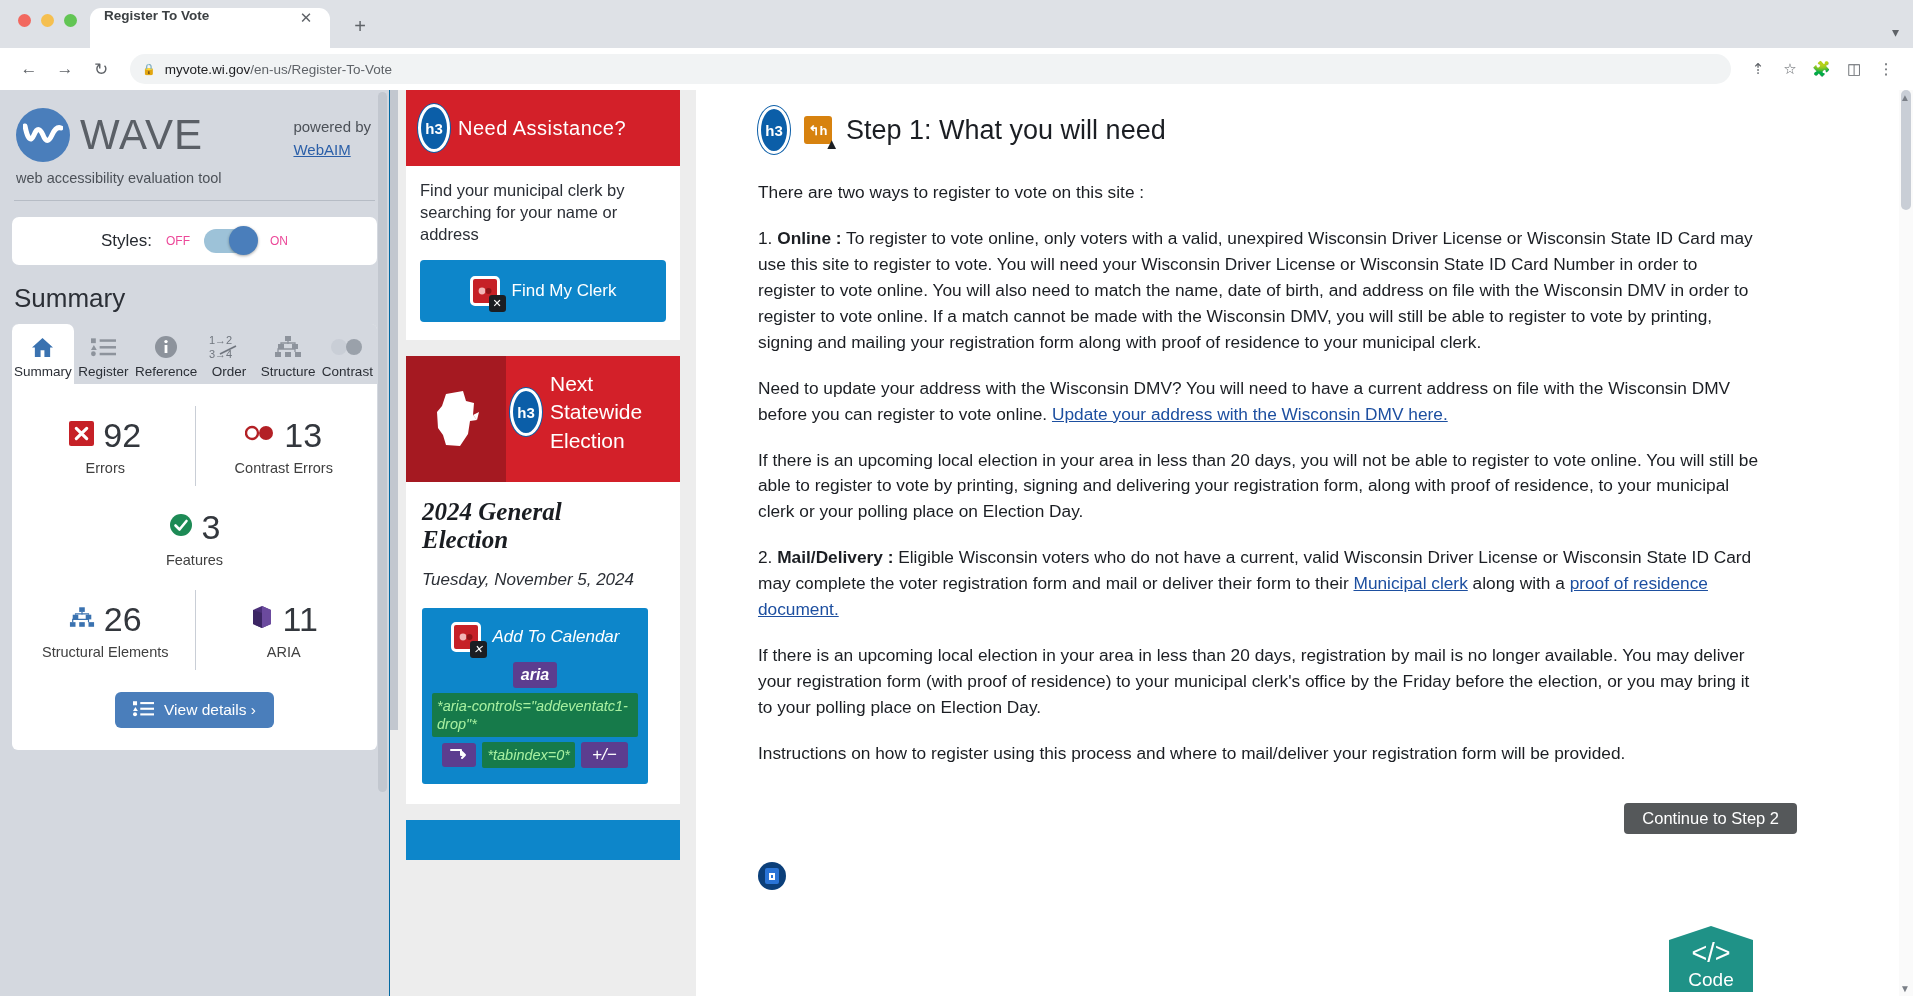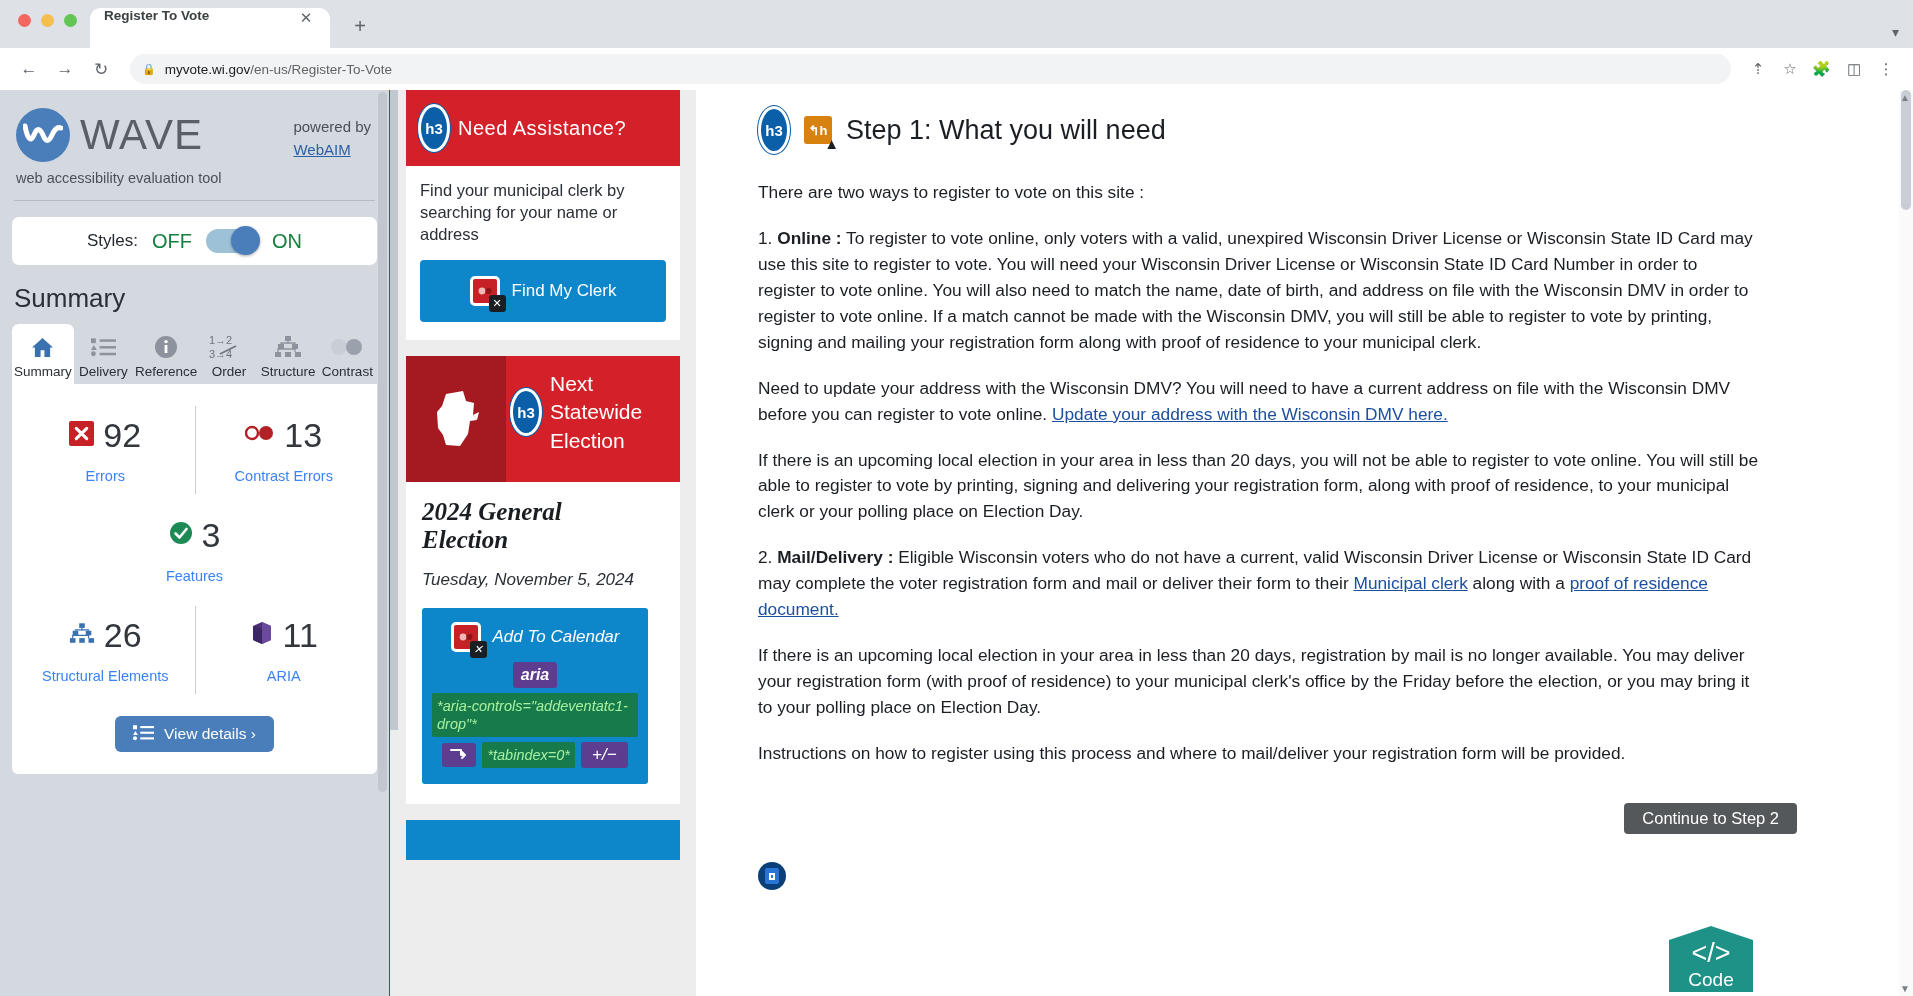--- a/index.html
+++ b/index.html
@@ -56,42 +56,42 @@
      display:flex; align-items:center; justify-content:center; flex-shrink:0; }
   .wave-name { font-size: 42px; color:#5a5f66; letter-spacing: 1px; font-weight: 300; line-height:1; }
   .wave-sub { font-size: 14.5px; color:#4c5158; margin-top: 8px; }
   .powered { position:absolute; right: 18px; top: 26px; text-align:left; font-size: 15px; color:#4c5158; line-height:1.5; }
   .powered a { color:#2b5fa8; }
   .hr { margin: 14px 14px 0 14px; border-top: 1px solid #b6bcc5; }
 
   .styles-card { margin: 16px 12px 0 12px; background:#fff; border-radius: 7px;
     height: 48px; display:flex; align-items:center; justify-content:center; gap: 14px; }
   .styles-label { font-size: 17px; color:#262a30; }
-  .off-label, .on-label { font-size: 20px; color:#15803d; }
+  .off-label, .on-label { font-size: 12px; color:#ec4899; }
   .toggle { width: 52px; height: 24px; border-radius: 12px; background:#9dc2d8; position:relative; }
   .knob { position:absolute; right: -2px; top: -3px; width: 29px; height: 29px;
     border-radius:50%; background:#4a7ebb; box-shadow: 0 1px 3px rgba(0,0,0,.35); }
 
   .summary-title { font-size: 26px; color:#2b2f36; font-weight: 400; padding: 18px 14px 10px 14px; }
 
   .panel { margin: 0 12px; background:#fff; border-radius: 6px; overflow:hidden; }
   .tabs { display:flex; background:#d4d8df; }
   .tabitem { flex: 1; padding: 8px 2px 5px 2px; text-align:center; background:#d4d8df; }
   .tabitem.active { background:#fff; border-radius: 7px 7px 0 0; }
   .tabicon { height: 30px; display:flex; align-items:center; justify-content:center; }
   .tablabel { font-size: 13.5px; color:#2b2f36; margin-top: 2px; }
 
   .stats { padding: 16px 4px 10px 4px; }
   .stat-row { display:flex; }
   .stat-cell { flex:1; text-align:center; padding: 18px 4px 16px 4px; position:relative; }
   .stat-cell + .stat-cell::before { content:""; position:absolute; left:0; top: 6px;
     bottom: 6px; width: 1px; background:#c9ced6; }
   .stat-val { display:flex; align-items:center; justify-content:center; gap: 9px; }
   .stat-num { font-size: 34px; color:#33373d; font-weight: 300; line-height: 1; }
-  .stat-lbl { font-size: 14.5px; color:#3b82f6; margin-top: 16px; }
+  .stat-lbl { font-size: 14.5px; color:#404040; margin-top: 8px; }
 
   .view-details-wrap { display:flex; justify-content:center; padding: 6px 0 22px 0; }
   .view-details { background:#4a7ebb; color:#fff; border:none; border-radius: 6px;
     height: 36px; padding: 0 18px; display:flex; align-items:center; gap: 10px;
     font-size: 15.5px; font-family:inherit; }
 
   .side-scroll { position:absolute; right: 2px; top: 2px; width: 9px; height: 700px;
     background:#c2c7cf; border-radius: 5px; }
 
   
@@ -243,21 +243,21 @@
             <div class="tabicon">
               <svg width="25" height="20" viewBox="0 0 26 20">
                 <rect x="0" y="1" width="5" height="5" fill="#8d939c"></rect>
                 <path d="M0 13 l3-5 3 5 z" fill="#8d939c"></path>
                 <circle cx="2.5" cy="17" r="2.5" fill="#8d939c"></circle>
                 <rect x="9" y="2" width="17" height="2.6" fill="#8d939c"></rect>
                 <rect x="9" y="9" width="17" height="2.6" fill="#8d939c"></rect>
                 <rect x="9" y="16" width="17" height="2.6" fill="#8d939c"></rect>
               </svg>
             </div>
-            <div class="tablabel">Delivery</div>
+            <div class="tablabel">Register</div>
           </div>
 
           <div class="tabitem">
             <div class="tabicon">
               <svg width="24" height="24" viewBox="0 0 24 24">
                   <circle cx="12" cy="12" r="11" fill="#8d939c"></circle>
                   <rect x="10.6" y="10" width="2.8" height="8" fill="#fff"></rect>
                   <circle cx="12" cy="6.6" r="1.7" fill="#fff"></circle>
                 </svg>
             </div>

